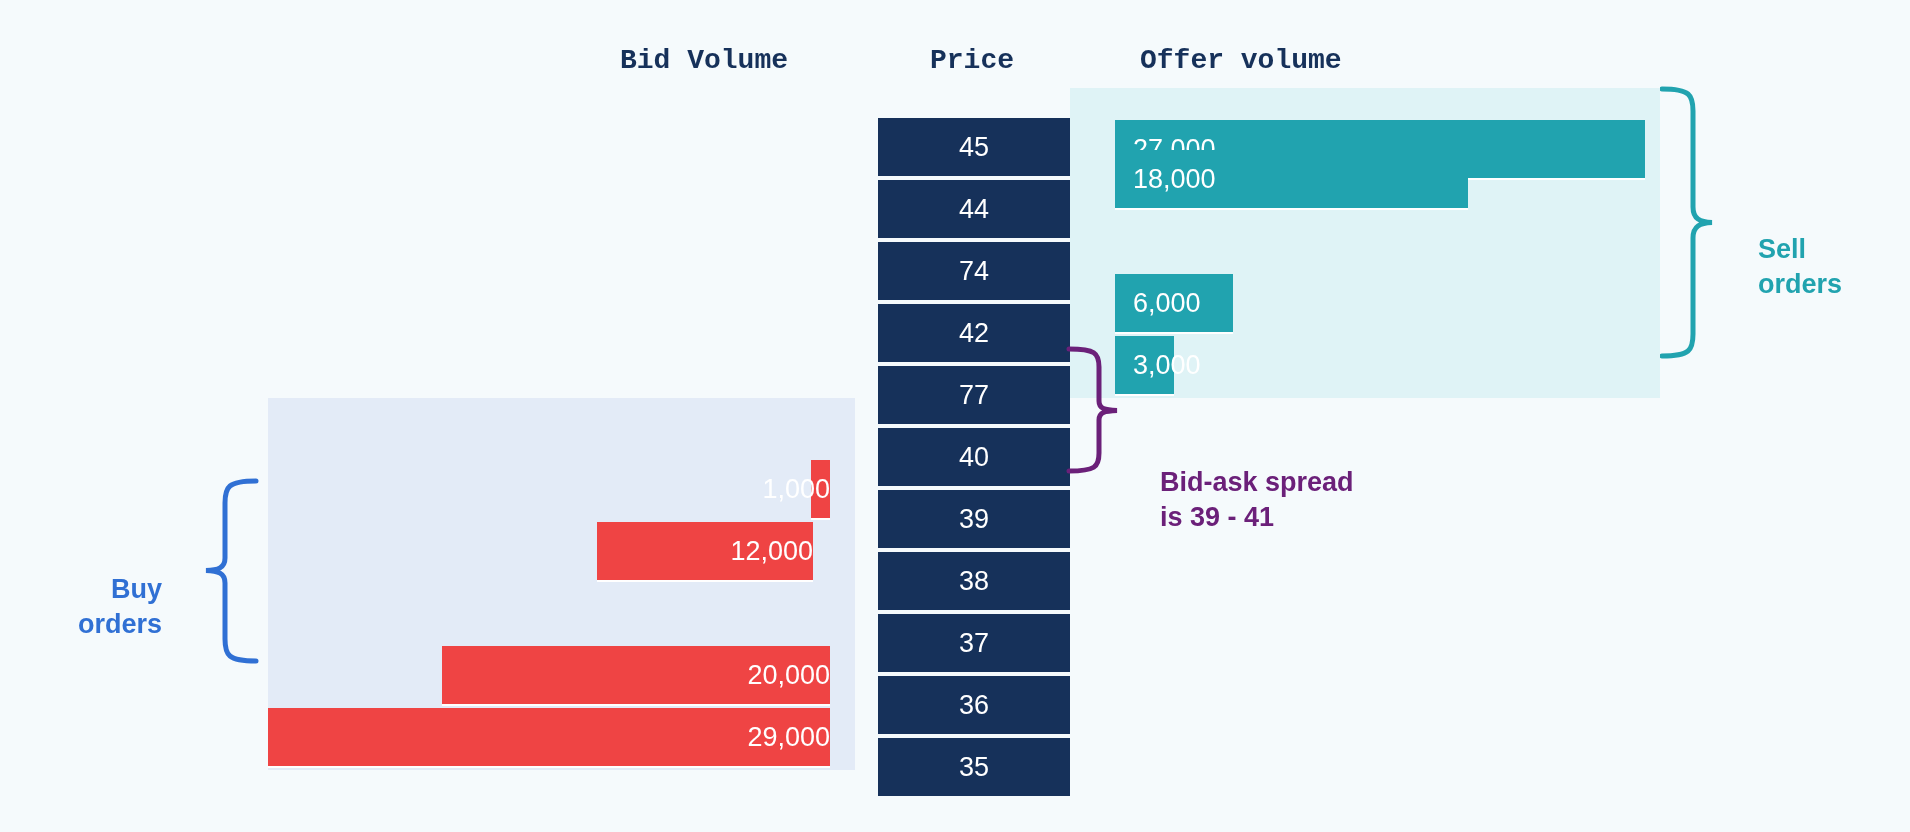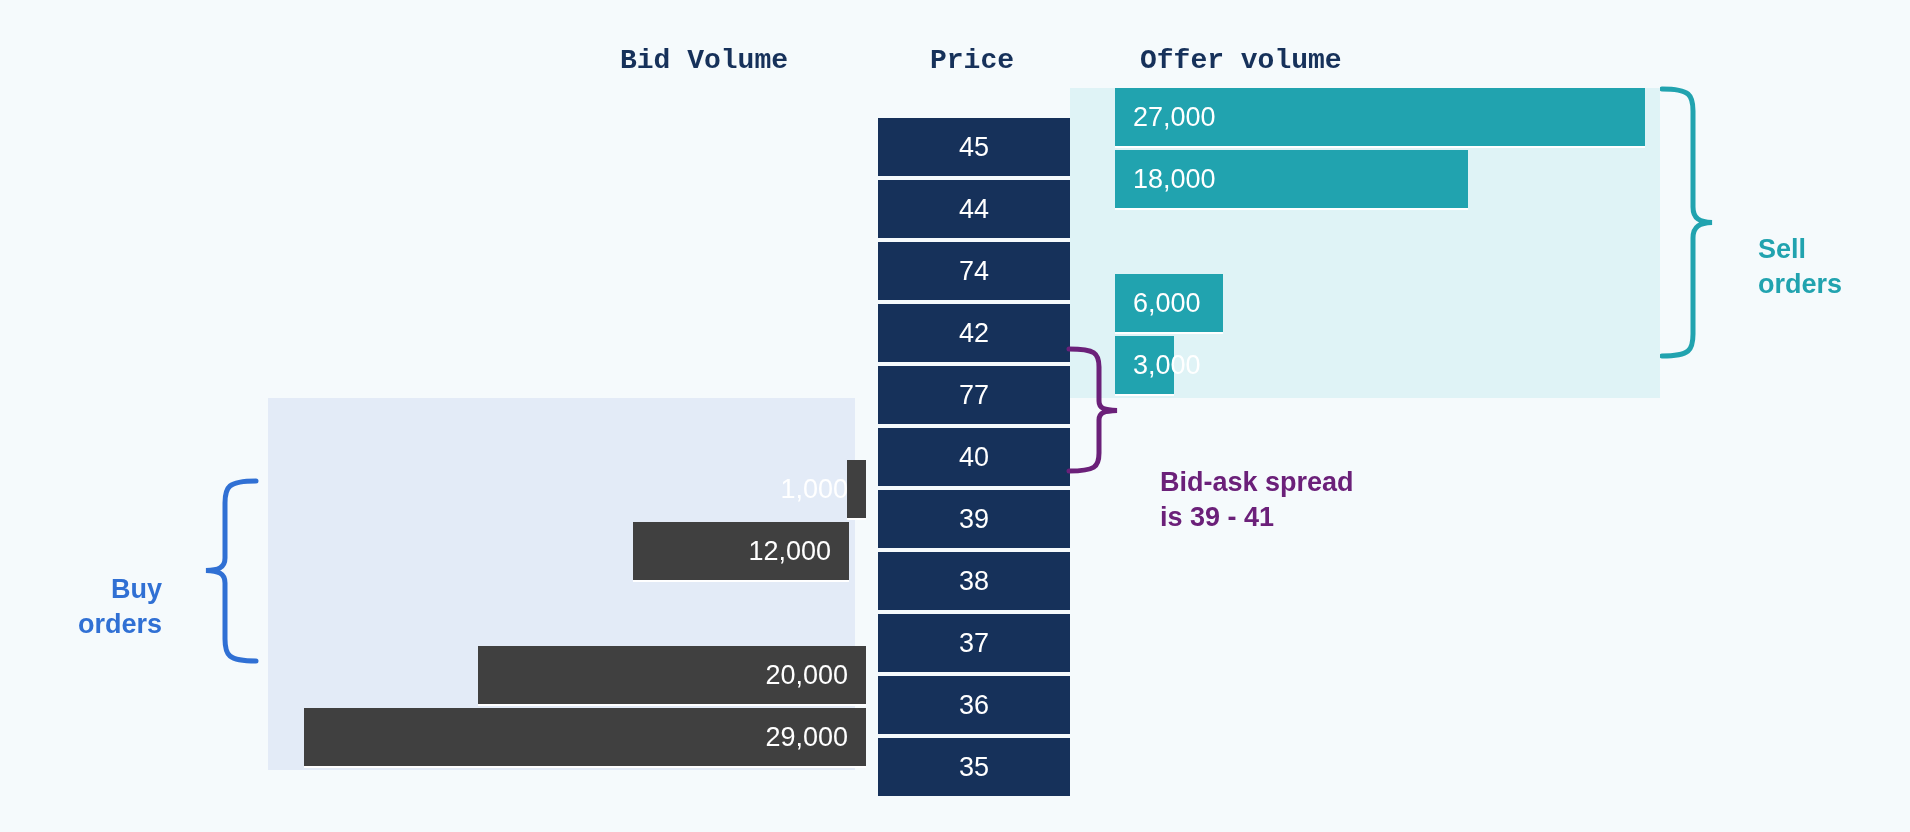--- a/index.html
+++ b/index.html
@@ -70,24 +70,22 @@
     position:absolute;
     height:60px;
     display:flex;
     align-items:center;
     color:#FFFFFF;
     font-size:27px;
     box-sizing:border-box;
     border-bottom:2px solid #FFFFFF;
   }
   .bar-bid{
-    background:#404040;
+    background:#ef4444;
     justify-content:flex-end;
-    padding-right:18px;
-    margin-left:36px;
   }
   .bar-offer{
     background:#21A3AF;
     justify-content:flex-start;
     padding-left:18px;
   }
 
   
   .annot-label{
     position:absolute;
@@ -111,32 +109,32 @@
 <div class="hdr" id="hdr-bid">Bid Volume</div>
 <div class="hdr" id="hdr-price">Price</div>
 <div class="hdr" id="hdr-offer">Offer volume</div>
 
 <div id="book">
   <div class="track" id="track-offer"></div>
   <div class="track" id="track-bid"></div>
   <div id="rows">
       <div class="row" style="top: 0px;">
         <div class="price-cell">45</div>
-        <div class="bar bar-offer" style="width: 530px; left: 1115px;">27,000</div>
+        <div class="bar bar-offer" style="width: 530px; left: 1115px; margin-top: 32px;">27,000</div>
       </div>
       <div class="row" style="top: 62px;">
         <div class="price-cell">44</div>
         <div class="bar bar-offer" style="width: 353px; left: 1115px;">18,000</div>
       </div>
       <div class="row" style="top: 124px;">
         <div class="price-cell">74</div>
       </div>
       <div class="row" style="top: 186px;">
         <div class="price-cell">42</div>
-        <div class="bar bar-offer" style="width: 108px; left: 1115px;">6,000</div>
+        <div class="bar bar-offer" style="width: 118px; left: 1115px;">6,000</div>
       </div>
       <div class="row" style="top: 248px;">
         <div class="price-cell">77</div>
         <div class="bar bar-offer" style="width: 59px; left: 1115px;">3,000</div>
       </div>
       <div class="row" style="top: 310px;">
         <div class="price-cell">40</div>
       </div>
       <div class="row" style="top: 372px;">
         <div class="bar bar-bid" style="width: 19px; left: 811px;">1,000</div>

